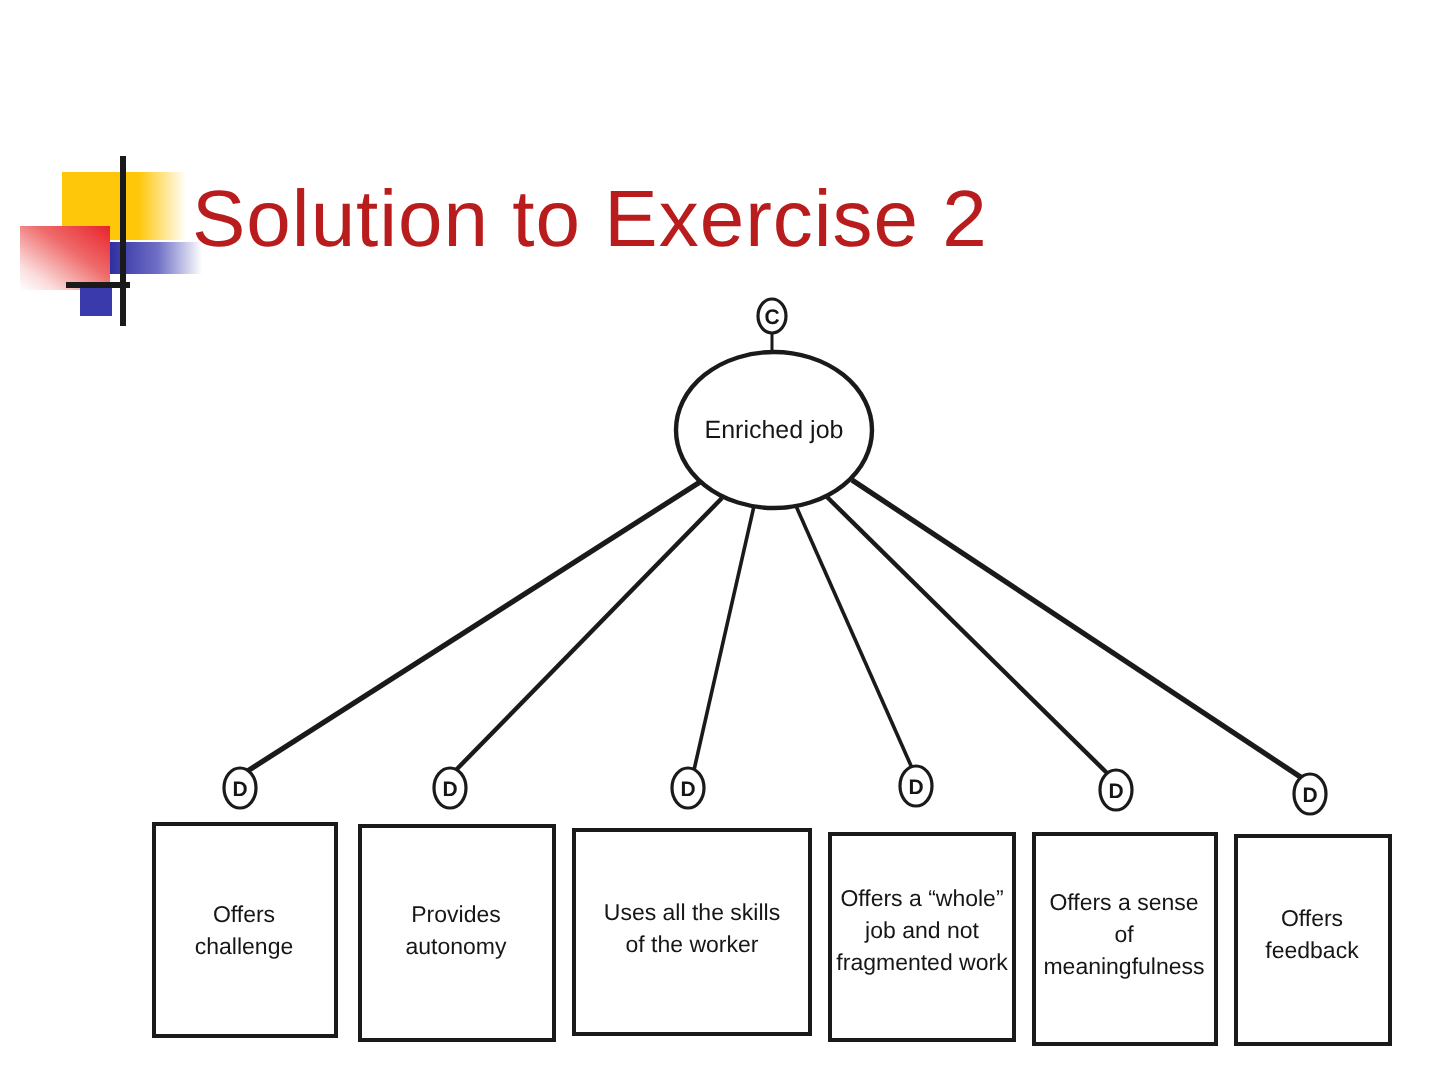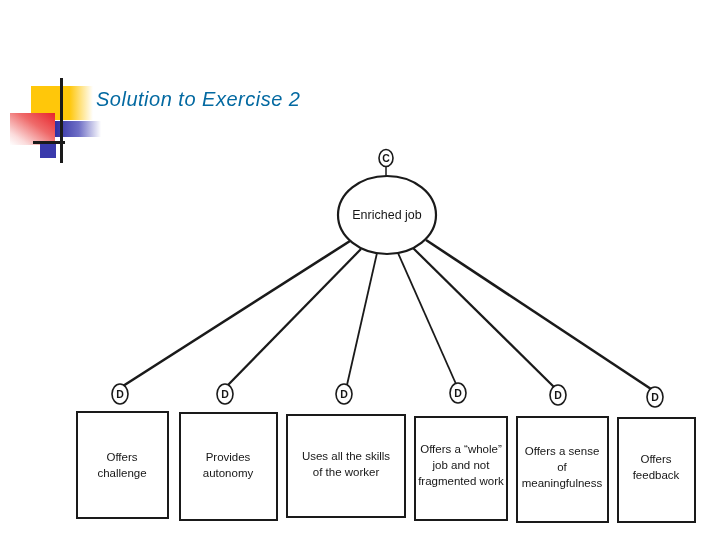--- a/index.html
+++ b/index.html
@@ -14,21 +14,21 @@
   .logo-red{left:10px;top:113px;width:45px;height:32px;z-index:2;
     background:linear-gradient(to bottom left,#e8232b 0%,#ef6a6a 40%,#fbdcdc 80%,#ffffff 100%);}
   .logo-blue-bar{left:55px;top:121px;width:48px;height:16px;z-index:2;
     background:linear-gradient(to right,#2f2fa2 0%,#7070c6 50%,#ffffff 96%);}
   .logo-blue-sq{left:40px;top:144px;width:16px;height:14px;z-index:2;background:#3a3aac;}
   .logo-vline{left:60px;top:78px;width:2.5px;height:85px;z-index:3;background:#1a1a1a;}
   .logo-hline{left:33px;top:141px;width:32px;height:2.5px;z-index:3;background:#1a1a1a;}
   
   .title{
     position:absolute;left:96px;top:88px;margin:0;z-index:4;
-    font-size:20px;font-weight:400;letter-spacing:0.5px;color:#0369a1;font-style:italic;
+    font-size:40px;font-weight:400;letter-spacing:0.5px;color:#b91c1c;
   }
   
   .diagram{position:absolute;left:0;top:0;z-index:0;}
   .diagram .ink{stroke:#1a1a1a;fill:none;}
   .diagram .node{fill:#ffffff;stroke:#1a1a1a;}
   .diagram text{
     font-family:"Liberation Sans",sans-serif;fill:#161616;
     text-anchor:middle;
   }
   .diagram .badge-text{font-size:10.5px;font-weight:bold;}

